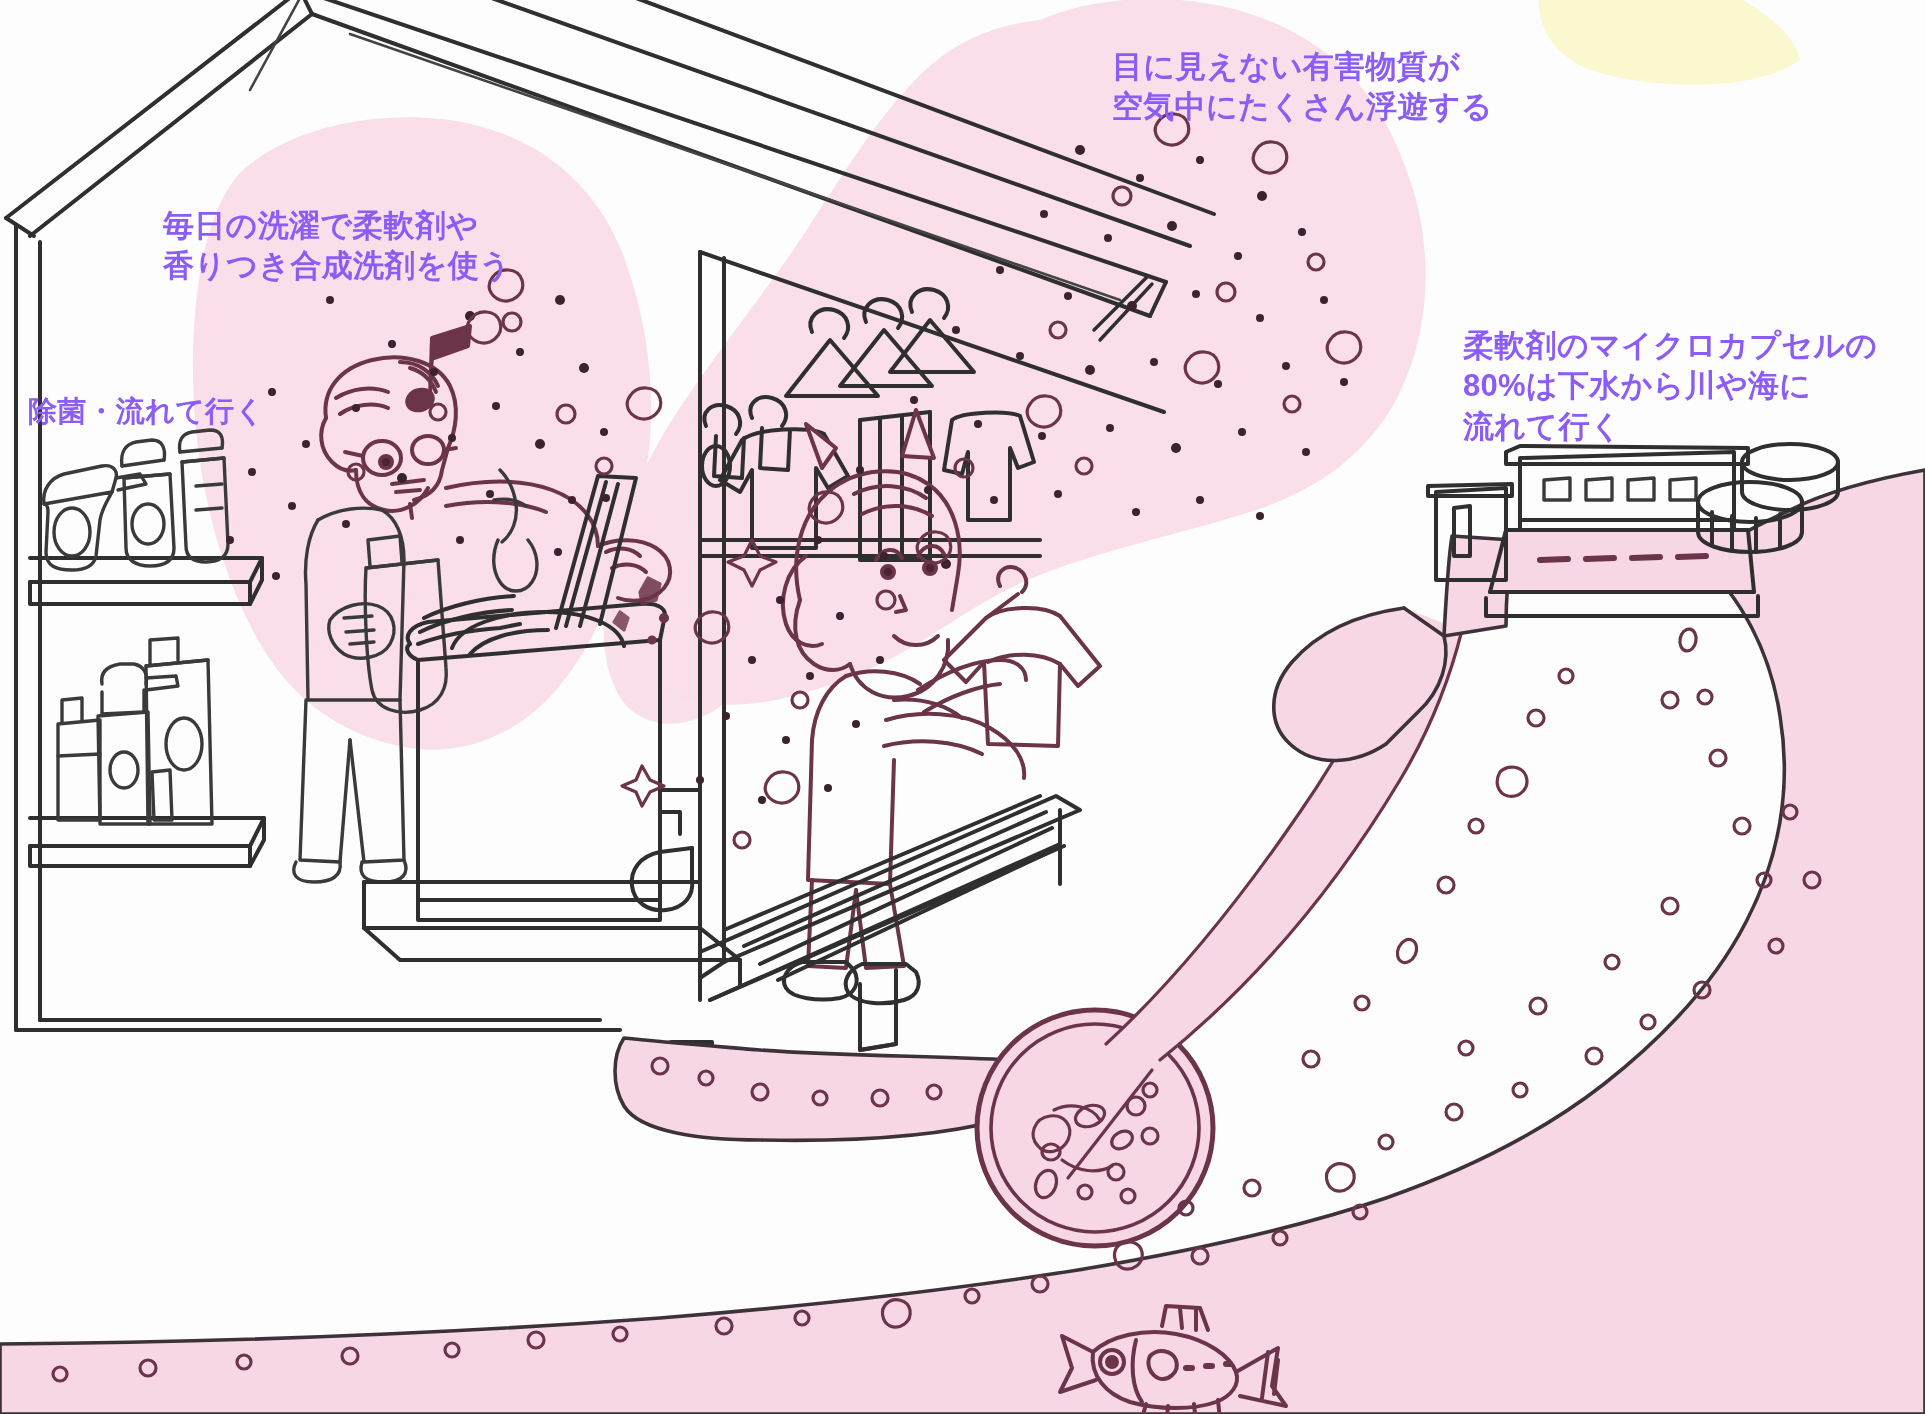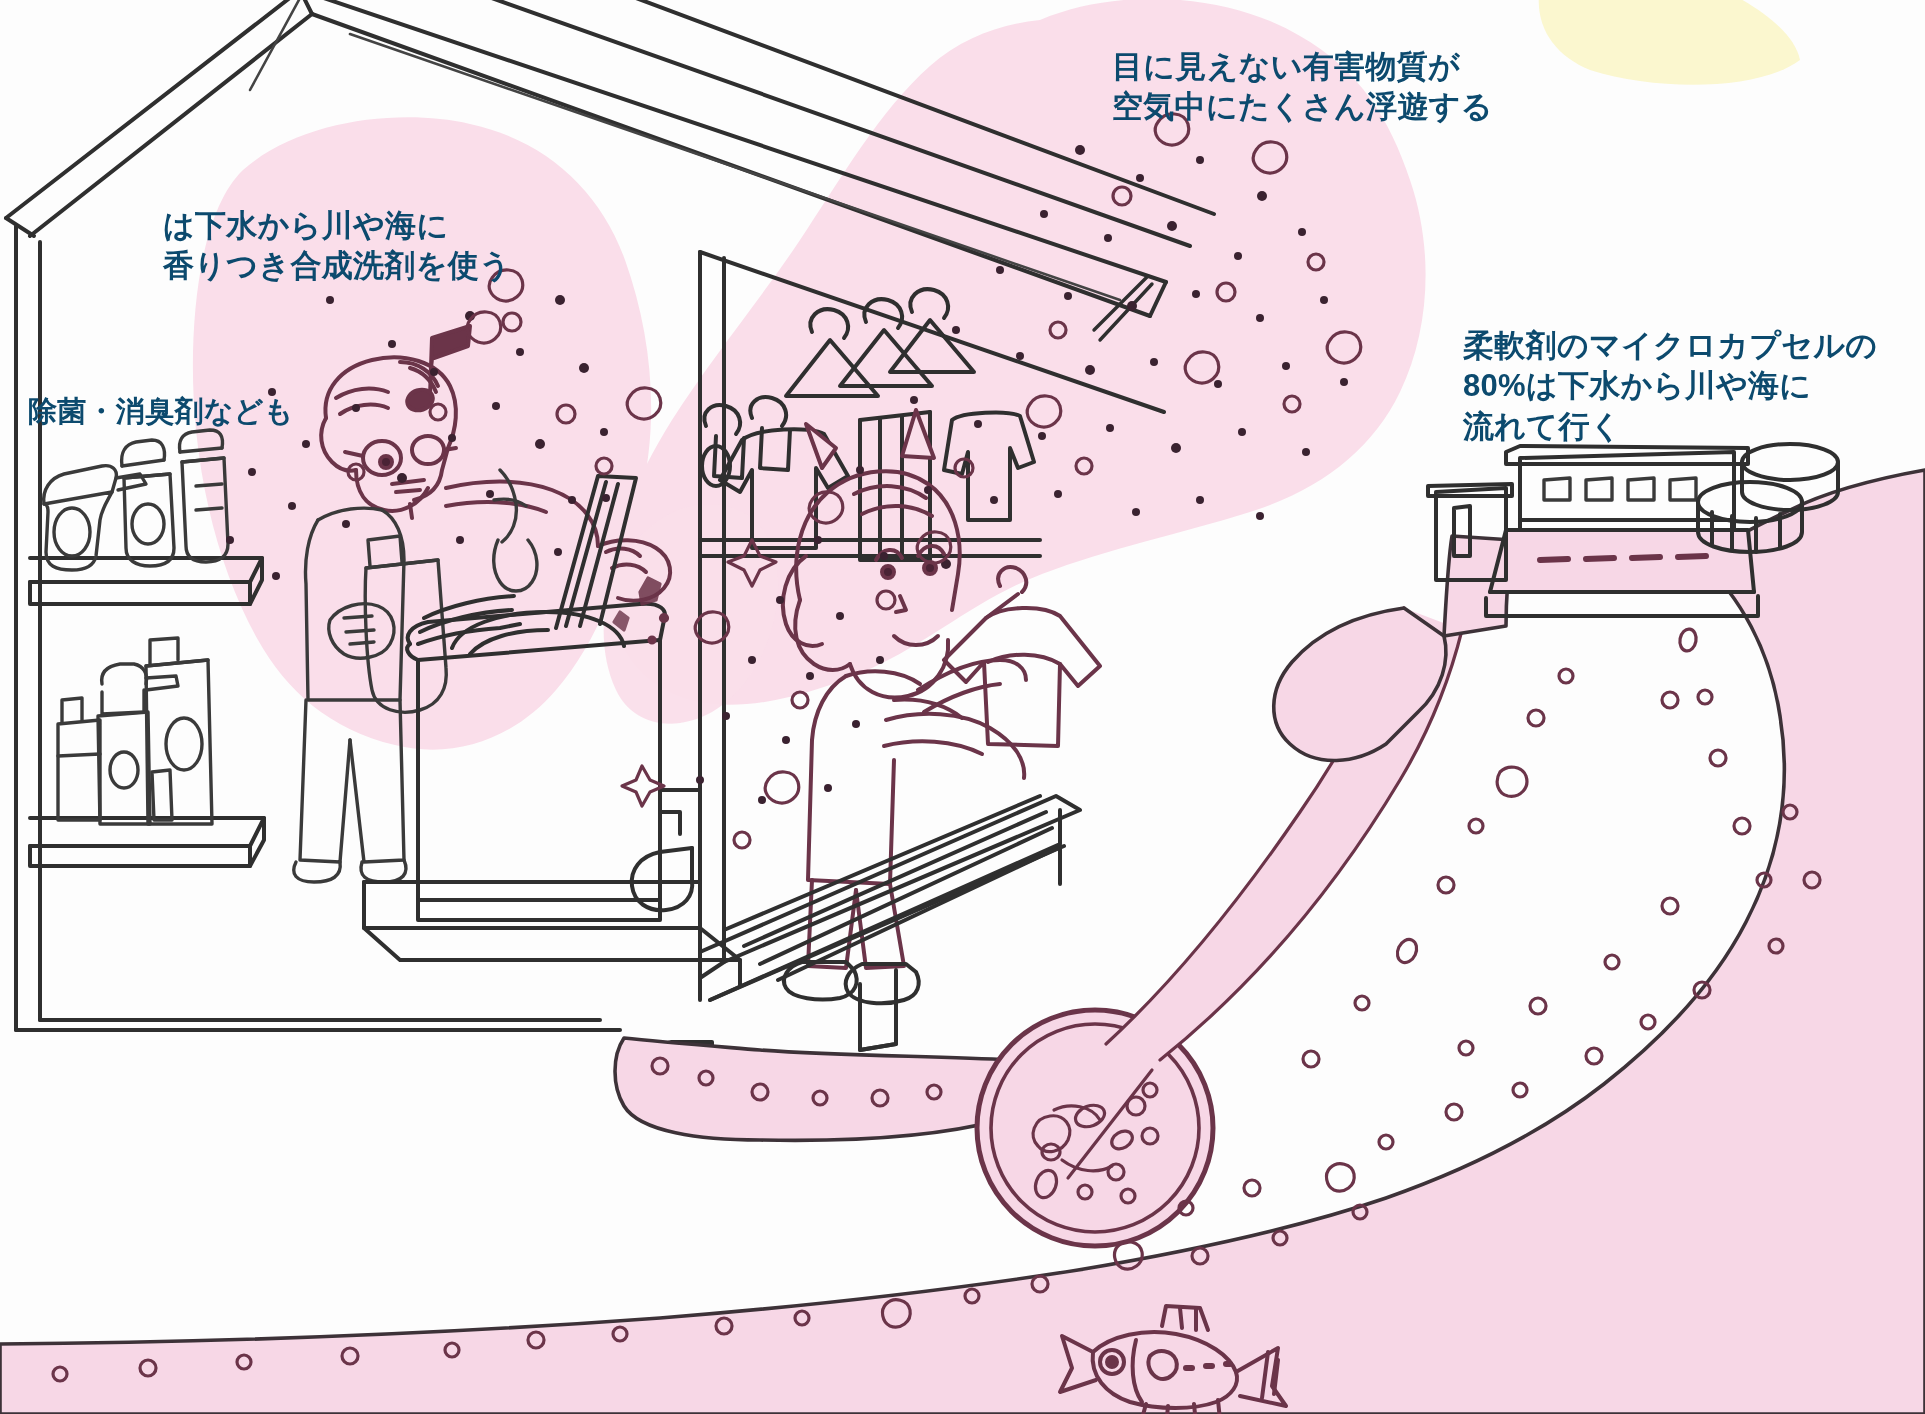--- a/index.html
+++ b/index.html
@@ -10,21 +10,21 @@
   #stage{
     position:relative;
     width:1925px;
     height:1414px;
     background:#fdfdfd;
     overflow:hidden;
   }
   #art{position:absolute;left:0;top:0;width:1925px;height:1414px;}
   .caption{
     position:absolute;
-    color:#0c4a6e;
+    color:#8b5cf6;
     font-weight:bold;
     letter-spacing:0.01em;
     line-height:1.30;
     white-space:pre-line;
     font-family:"Liberation Sans","DejaVu Sans",sans-serif;
   }
   #cap-detergent{left:163px;top:206px;font-size:31px;}
   #cap-sanitizer{left:28px;top:393px;font-size:29px;}
   #cap-air{left:1112px;top:47px;font-size:31px;}
   #cap-river{left:1463px;top:310px;font-size:31px;margin-top:16px;}
@@ -663,24 +663,24 @@
       </g>
 
       <g class="pinkline2" fill="none">
         <path d="M744 556 L752 540 L760 556 L776 562 L760 570 L752 586 L744 570 L728 562 Z"></path>
         <path d="M636 780 L642 766 L650 780 L664 786 L650 792 L642 806 L636 792 L622 786 Z"></path>
       </g>
 
     </g>
   </svg>
 
-  <div class="caption" id="cap-detergent">は下水から川や海に
+  <div class="caption" id="cap-detergent">毎日の洗濯で柔軟剤や
 香りつき合成洗剤を使う</div>
 
-  <div class="caption" id="cap-sanitizer">除菌・消臭剤なども</div>
+  <div class="caption" id="cap-sanitizer">除菌・流れて行く</div>
 
   <div class="caption" id="cap-air">目に見えない有害物質が
 空気中にたくさん浮遊する</div>
 
   <div class="caption" id="cap-river">柔軟剤のマイクロカプセルの
 80%は下水から川や海に
 流れて行く</div>
 
 </div>
 

